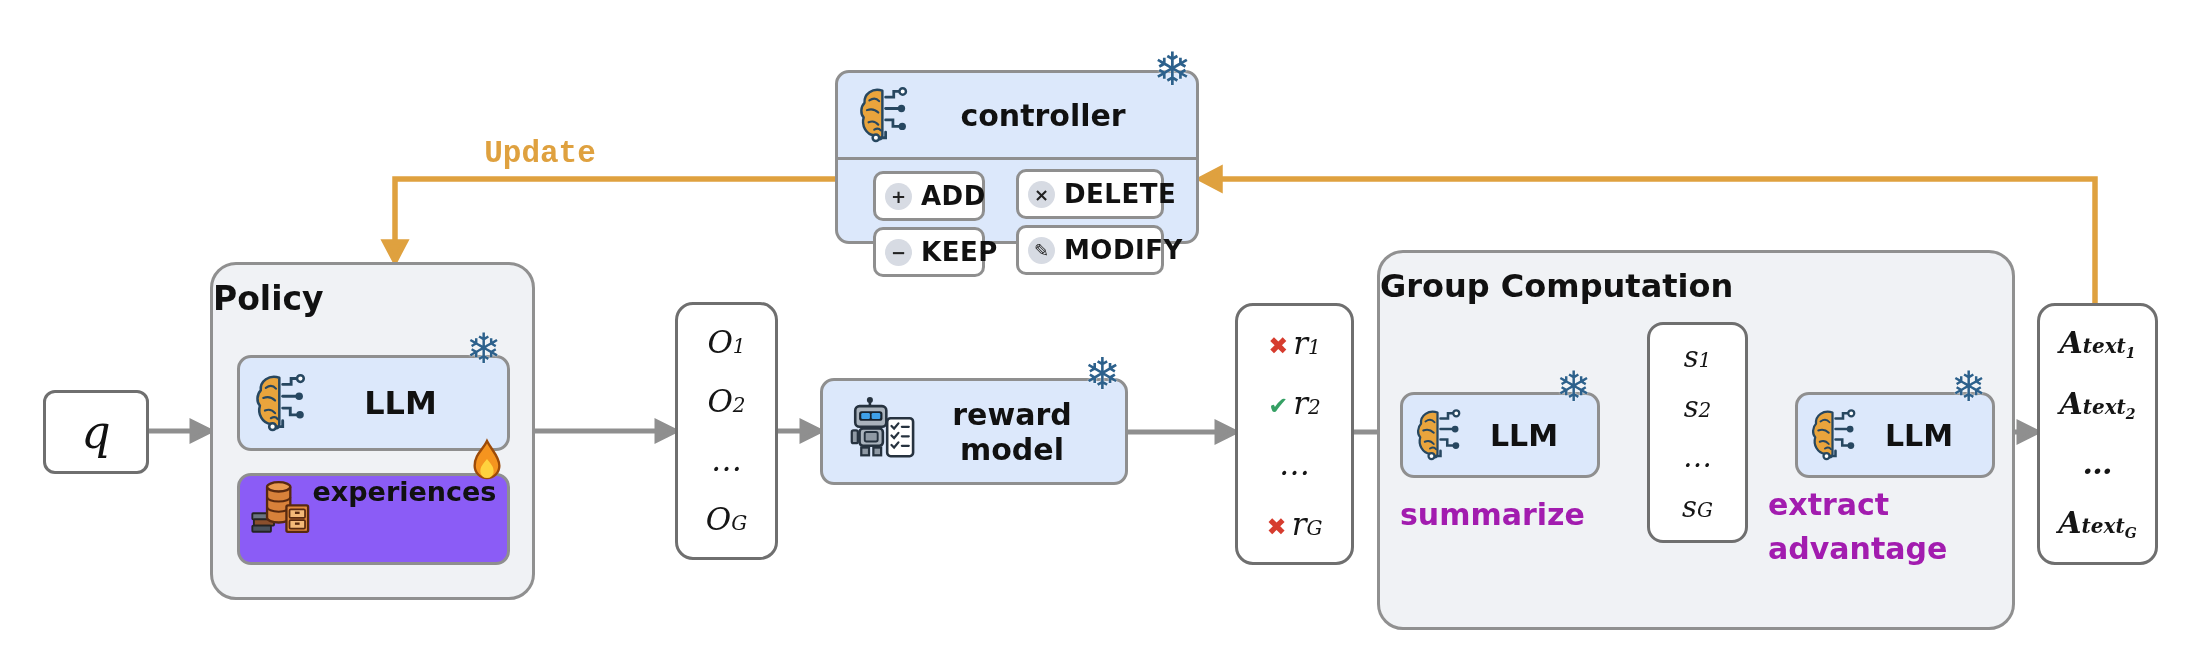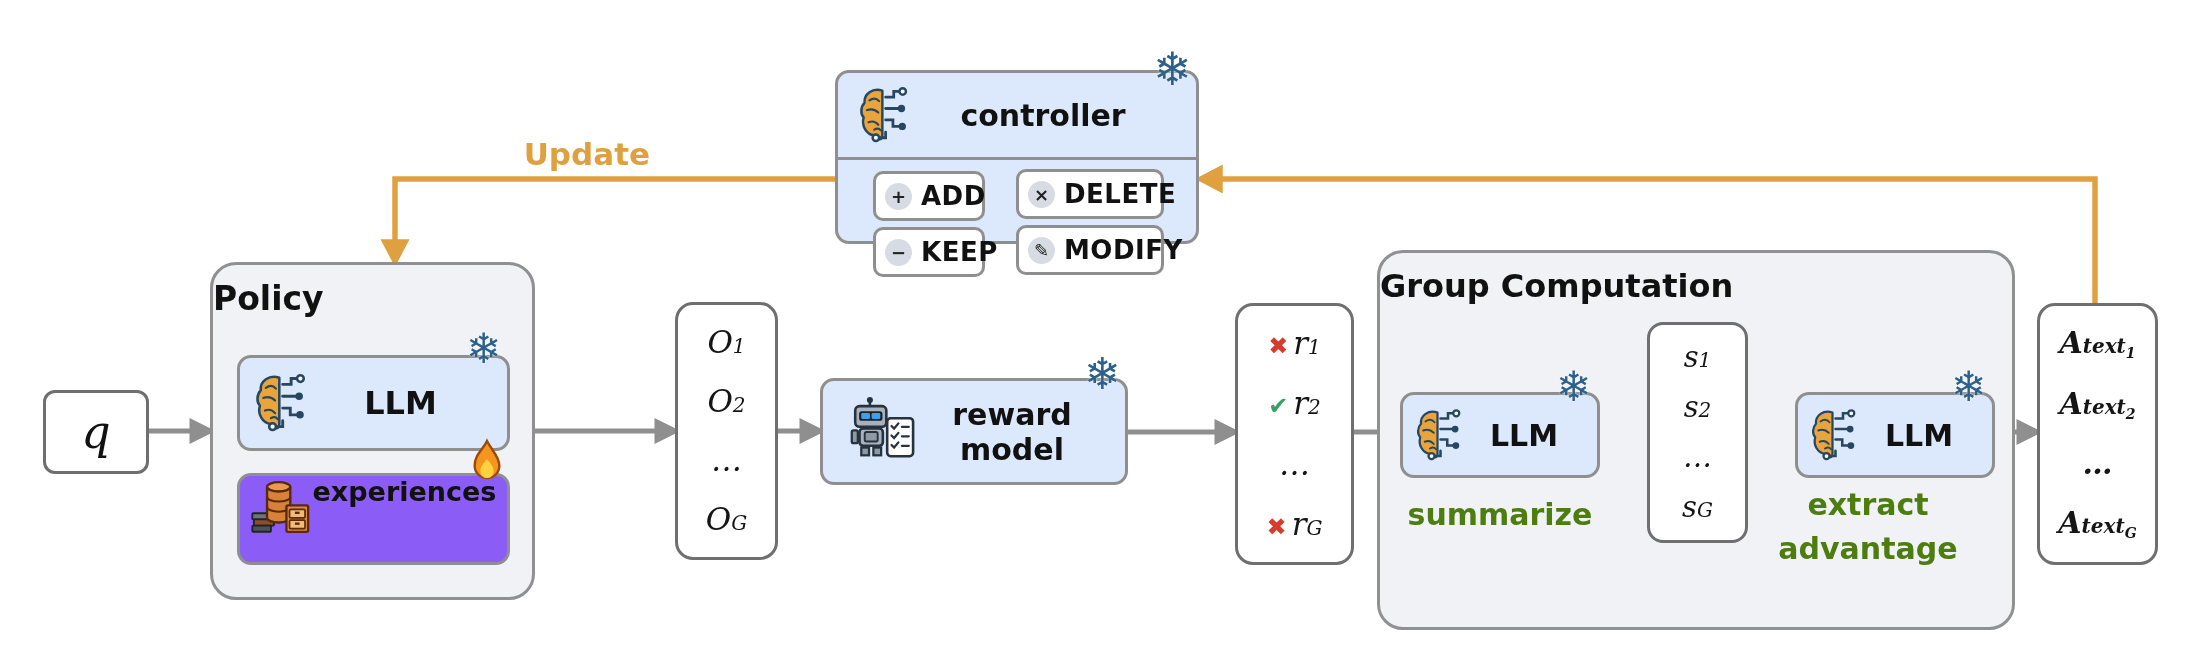--- a/index.html
+++ b/index.html
@@ -23,22 +23,22 @@
   .mark{font-style:normal;font-size:24px;margin-right:5px;font-family:"DejaVu Sans",sans-serif;}
   .mark-bad{color:#d63c2e;}
   .mark-good{color:#35a064;}
   .btn{position:absolute;box-sizing:border-box;background:#ffffff;border:3px solid #8f8f8f;
        border-radius:10px;display:flex;align-items:center;gap:9px;padding:0 9px;z-index:4;}
   .btn-circle{width:27px;height:27px;border-radius:50%;background:#d7dbe3;display:flex;flex:none;
               align-items:center;justify-content:center;font-weight:bold;font-size:18px;color:#222;}
   .btn-label{font-weight:bold;font-size:26px;color:#111;letter-spacing:0.5px;}
   .snow{position:absolute;z-index:5;color:#2d618c;line-height:1;
         text-shadow:0 0 2px #ffffff;font-family:"DejaVu Sans",sans-serif;}
-  .caption{position:absolute;text-align:center;font-weight:600;color:#4d7c0f;z-index:3;}
-  .update-label{position:absolute;text-align:right;font-weight:600;z-index:3;}
+  .caption{position:absolute;font-weight:600;color:#a21caf;z-index:3;}
+  .update-label{position:absolute;text-align:center;font-weight:600;z-index:3;font-family:Liberation Mono, monospace;}
   .qtext{font-family:"DejaVu Serif","Liberation Serif",serif;font-style:italic;font-size:46px;
          color:#111;}
   .icon-svg{flex:none;z-index:3;}
 </style>
 </head>
 <body>
 
 <div class="canvas">
 
   <svg width="0" height="0" style="position:absolute" aria-hidden="true">

